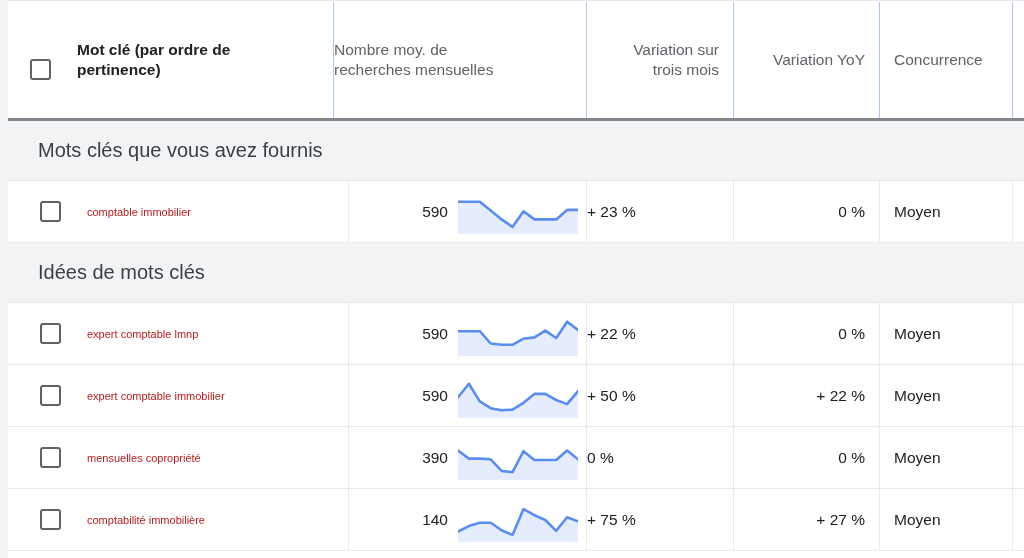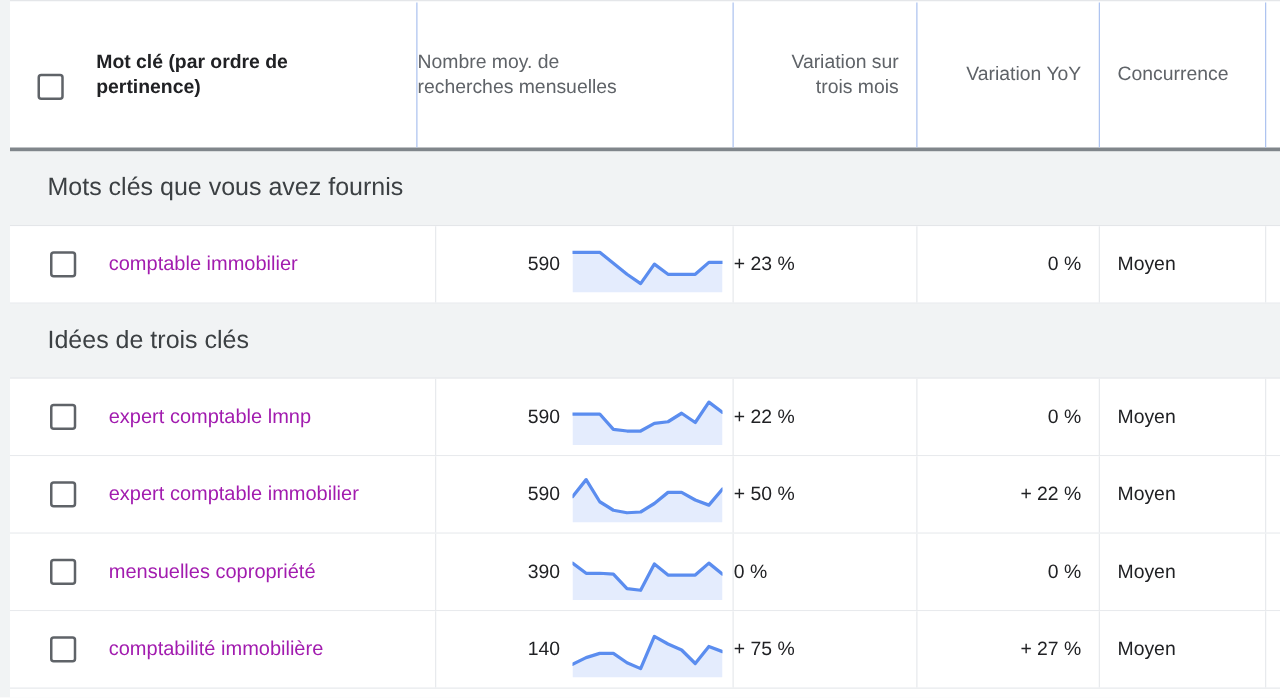--- a/index.html
+++ b/index.html
@@ -93,21 +93,21 @@
   .c-kw   { left:0;    width:340px; padding-left:32px; gap:26px; }
   .c-vol  { left:340px; width:238px; padding-right:8px; justify-content:flex-end; gap:10px; }
   .c-3m   { left:578px; width:147px; padding-right:14px; justify-content:flex-start; }
   .c-yoy  { left:725px; width:146px; padding-right:14px; justify-content:flex-end; }
   .c-conc { left:871px; width:133px; padding-left:14px; }
   .c-last-sep { position:absolute; left:1004px; top:0; bottom:0; border-left:1px solid #e8eaed; }
 
   .vol-num { color:#202124; font-size:15.5px;text-align:right; }
   .spark { width:120px; height:44px; display:block; flex:0 0 auto; }
 
-  .kw-text { color:#a21caf; font-size:16px; }
+  .kw-text { color:#b91c1c; font-size:11px; }
 </style>
 </head>
 <body>
 
 <div class="page">
 
   <div class="gutter"></div>
 
   <div class="table-wrap">
 
@@ -160,21 +160,21 @@
           </div>
           <div class="cell c-yoy c-sep">
             <span>0 %</span>
           </div>
           <div class="cell c-conc c-sep">
             <span>Moyen</span>
           </div>
           <div class="c-last-sep"></div>
         </div>
         <div class="group-row">
-          <span>Idées de trois clés</span>
+          <span>Idées de mots clés</span>
         </div>
         <div class="row">
           <div class="cell c-kw">
             <div class="cbox"></div>
             <span class="kw-text">expert comptable lmnp</span>
           </div>
           <div class="cell c-vol c-sep">
             <span class="vol-num">590</span>
             <svg class="spark" viewBox="0 0 120 44" preserveAspectRatio="none">
               <polygon points="0.0,19.2 10.9,19.2 21.8,19.2 32.7,31.5 43.6,32.8 54.5,32.8 65.5,26.7 76.4,25.4 87.3,18.6 98.2,26.0 109.1,9.7 120.0,17.9 120,44 0,44" fill="#e4ecfd"></polygon>

